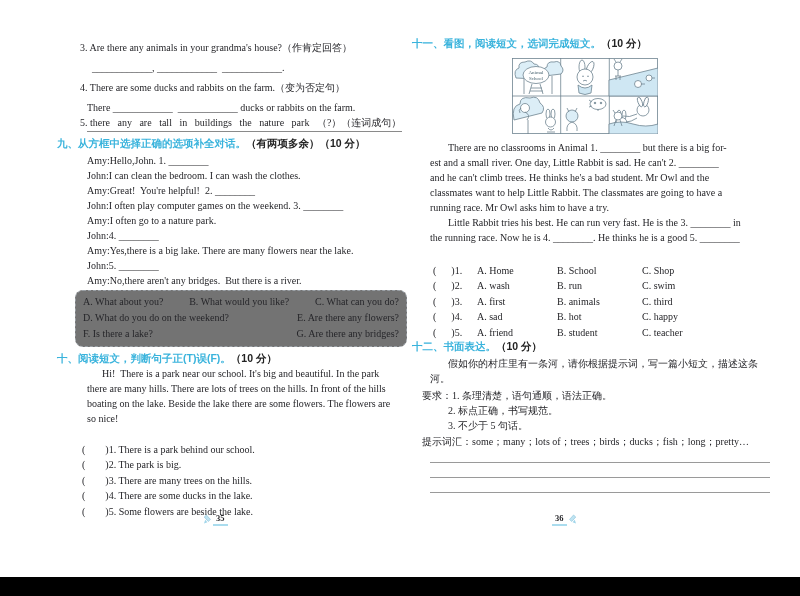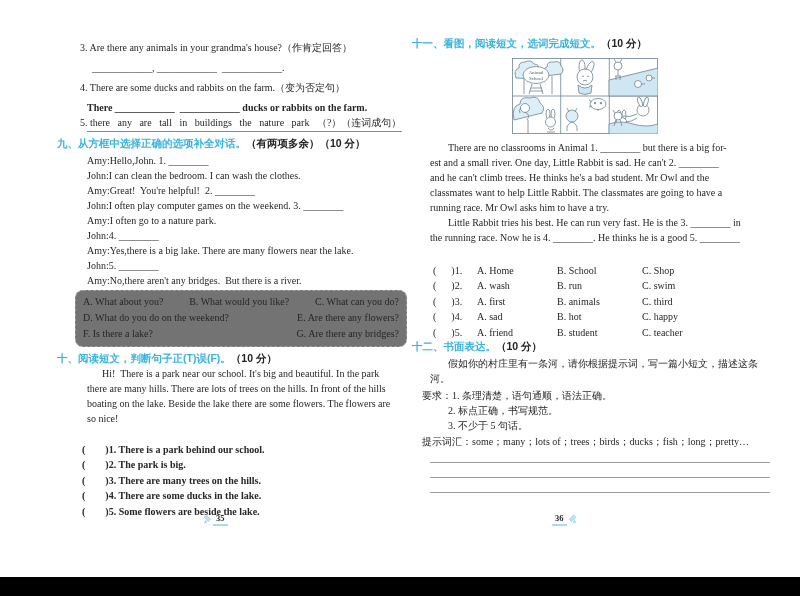--- a/index.html
+++ b/index.html
@@ -8,33 +8,33 @@
     background:#ffffff;
     font-family:"Liberation Serif","DejaVu Serif",serif;
     color:#26262a;font-size:10px;
   }
   .page{position:absolute;top:0;}
   #page-left{left:45px;width:350px;height:577px;margin-left:12px;}
   #page-right{left:412px;width:358px;height:437px;}
   .abs{position:absolute;left:0;right:0;}
   .line{white-space:pre;line-height:15px;}
   .indent23{padding-left:23px;}
-  .indent30{padding-left:30px;font-weight:bold;}
+  .indent30{padding-left:30px;}
   .sec-head{font-family:"Liberation Sans","DejaVu Sans",sans-serif;
     font-weight:bold;font-size:10.5px;white-space:nowrap;line-height:14px;}
   .sec-title{color:#39b3dc;}
   .sec-score{color:#222;font-weight:bold;}
   .rule{border-bottom:1px solid #8a8a8a;height:0;}
   .dashed-box{
     border:1.3px dashed #9aa0a6;border-radius:8px;
     padding:3px 7px 4px 7px;background:#737373;
   }
   .box-row{display:flex;justify-content:space-between;line-height:16px;white-space:nowrap;}
   .box-row .right-col{width:134px;text-align:right;}
-  .tf .line{line-height:15.4px;font-weight:bold;}
+  .tf .line{line-height:15.4px;}
   .mc-row{display:grid;grid-template-columns:44px 80px 85px auto;line-height:15.4px;white-space:pre;}
   .writing-line{border-bottom:1px solid #9a9a9a;height:0;}
   .footer{position:absolute;text-align:left;font-size:8.5px;font-weight:bold;}
   .footer .num{display:inline-block;padding:0 3px 1px 3px;border-bottom:2px solid #aadcee;}
   .footer svg{vertical-align:middle;}
   #bottom-strip{position:absolute;left:0;top:577px;width:800px;height:19px;background:#000;}
   .comic{position:absolute;}
   .comic svg{display:block;}
 </style>
 </head>

